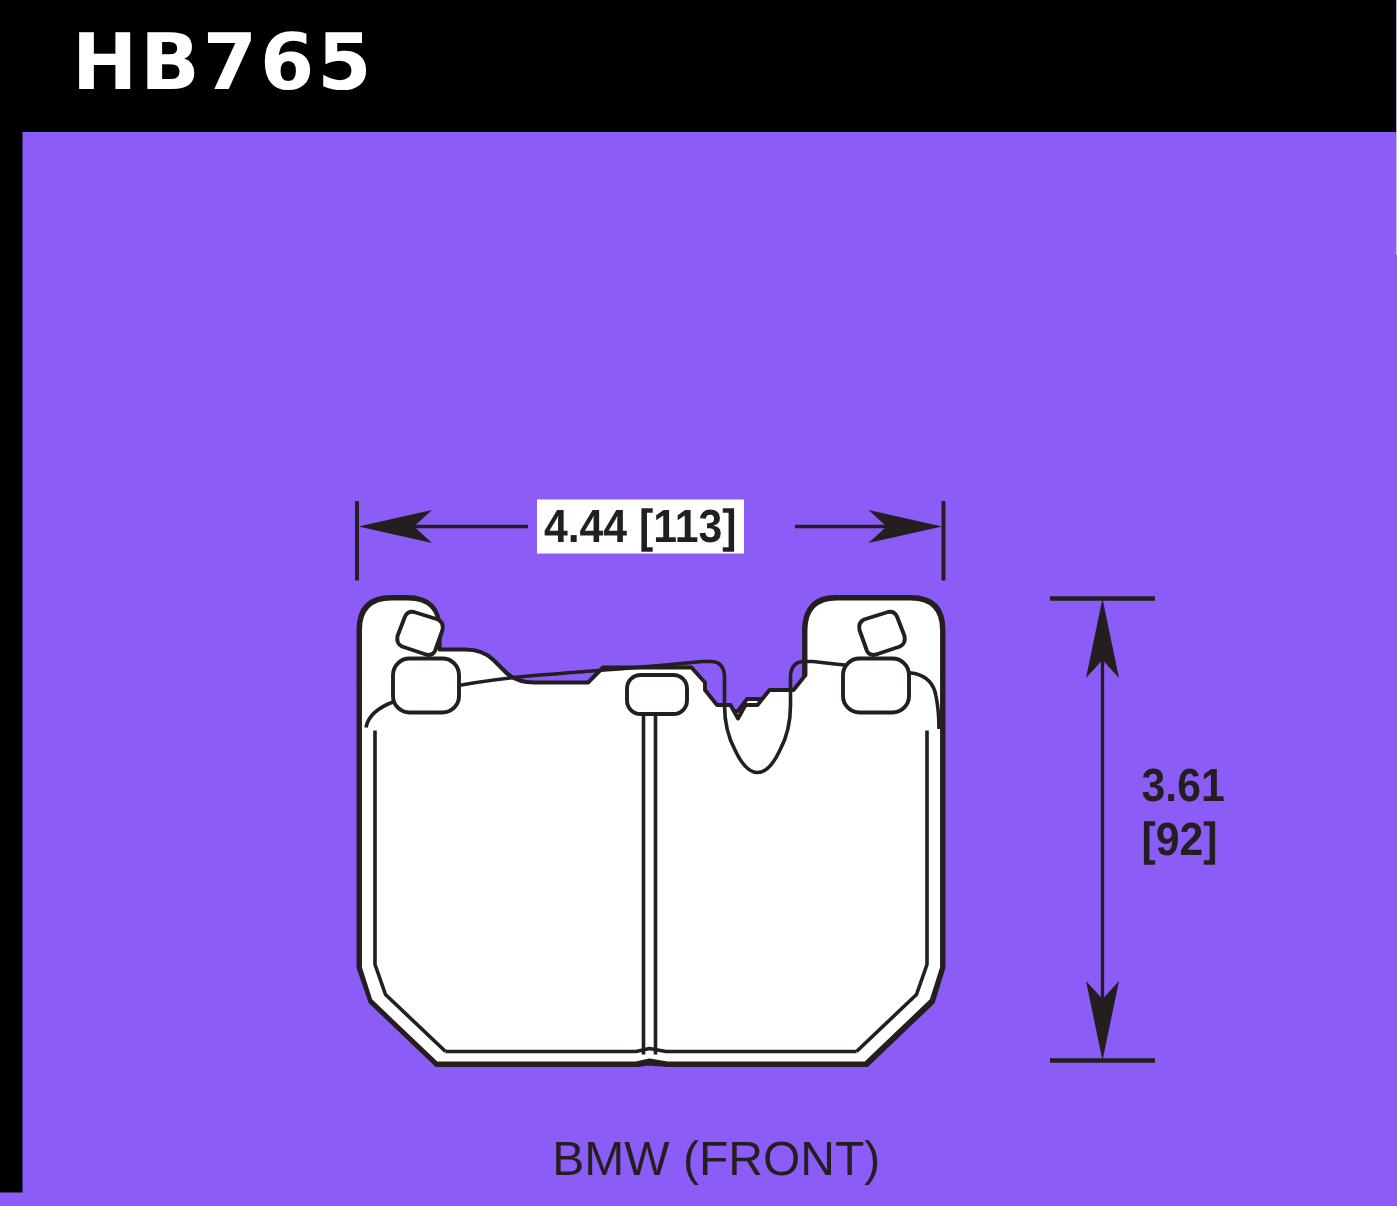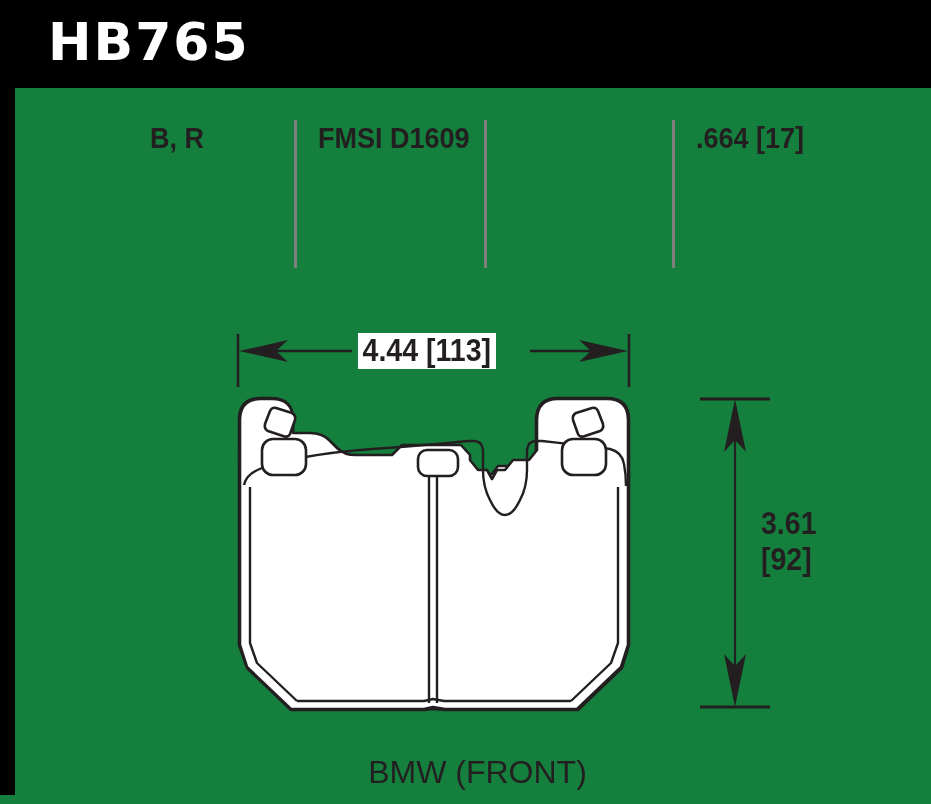--- a/index.html
+++ b/index.html
@@ -8,21 +8,21 @@
     padding: 0;
     background: #ffffff;
   }
   body {
     font-family: "Liberation Sans", sans-serif;
   }
   .sheet {
     position: relative;
     width: 931px;
     height: 804px;
-    background: #15803d;
+    background: #8b5cf6;
     overflow: hidden;
   }
   
   .border-left {
     position: absolute;
     left: 0;
     top: 0;
     width: 15px;
     height: 795px;
     background: #000000;
@@ -130,28 +130,20 @@
 </head>
 <body>
 
 <div class="sheet">
 
   <div class="header-bar"></div>
   <div class="part-number">HB765</div>
 
   <div class="border-left"></div>
 
-  <div class="spec-row">
-    <div class="spec-text compound">B, R</div>
-    <div class="spec-divider d1"></div>
-    <div class="spec-text fmsi">FMSI D1609</div>
-    <div class="spec-divider d2"></div>
-    <div class="spec-divider d3"></div>
-    <div class="spec-text thick">.664 [17]</div>
-  </div>
 
   <svg class="drawing" width="931" height="804" viewBox="0 0 931 804">
 
     <g>
 
       <line x1="238" y1="334" x2="238" y2="387" stroke="#231f20" stroke-width="2.6"></line>
       <line x1="629" y1="334" x2="629" y2="387" stroke="#231f20" stroke-width="2.6"></line>
 
       <line x1="252" y1="351" x2="352" y2="351" stroke="#231f20" stroke-width="2.4"></line>
       <path d="M 239,351 L 288,340 L 276,351 L 288,362 Z" fill="#231f20"></path>

